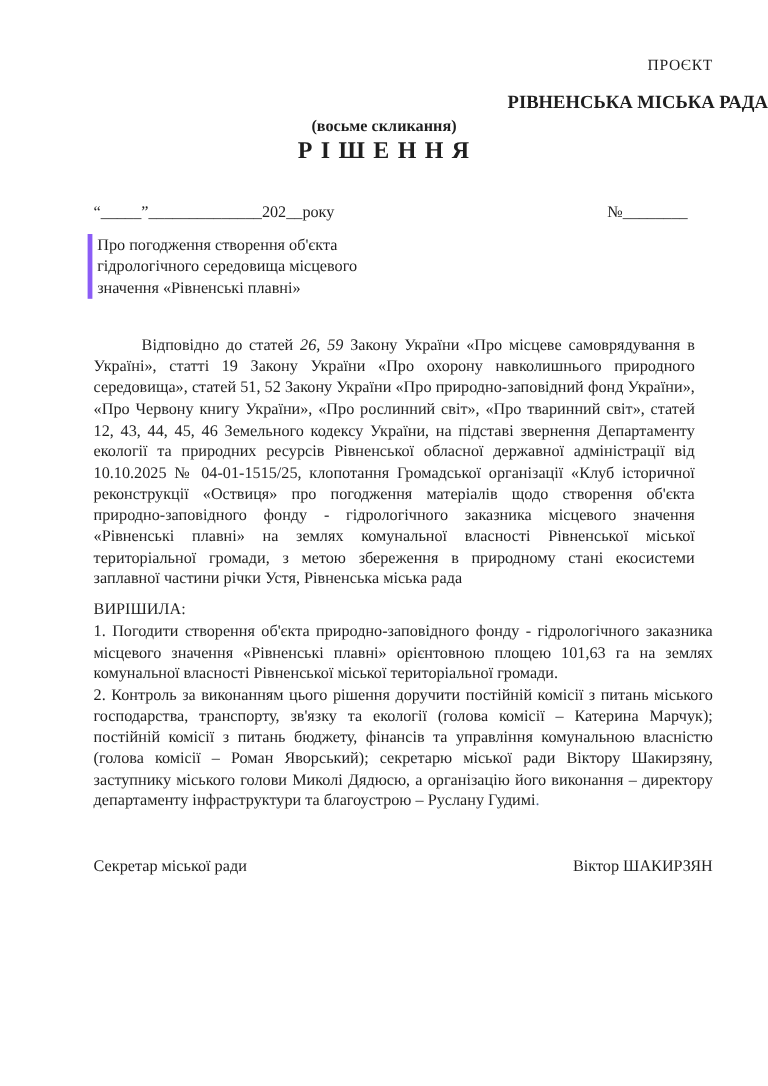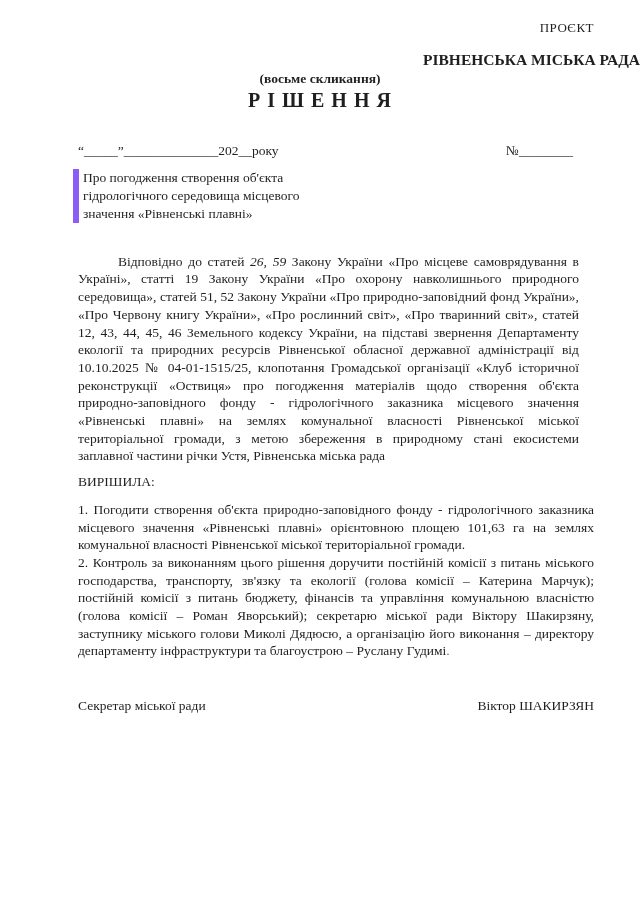--- a/index.html
+++ b/index.html
@@ -6,21 +6,21 @@
   html, body { margin: 0; padding: 0; background: #ffffff; }
   .page {
     position: relative;
     width: 640px;
     height: 905px;
     box-sizing: border-box;
     background: #ffffff;
     color: #1f1f1f;
     font-family: "Liberation Serif", "DejaVu Serif", serif;
     font-size: 13.5px;
-    padding: 20px 46px 0 78px;
+    padding: 46px 46px 0 78px;
     overflow: hidden;
   }
   .draft {
     text-align: right;
     font-size: 13px;
     letter-spacing: 0.5px;
   }
   .center-block {
     margin-left: -78px;
     margin-right: -46px;
@@ -36,36 +36,36 @@
     margin-top: 30px;
     line-height: 17.7px;
   }
   .meta-num { margin-right: 21px; }
   .subject {
     margin-top: 9px;
     margin-left: -5px;
     padding-left: 4px;
     line-height: 18px;
     width: fit-content;
-    border-left: 6px solid #8b5cf6;
+    border-left: 4px solid #8b5cf6;
     font-family: Liberation Serif, serif;
   }
   .preamble {
     margin: 30px 15px 0 0;
     text-align: justify;
     text-indent: 40px;
     line-height: 17.7px;
   }
   .resolved { margin-top: 8px; line-height: 17.7px; }
   .item {
     margin: 0;
     text-align: justify;
     line-height: 17.7px;
   }
-  .item-first { margin-top: 10px; }
+  .item-first { }
   .accent-period { color: #4f6fa0; }
   .sig-row {
     display: flex;
     justify-content: space-between;
     align-items: baseline;
     margin-top: 37px;
     line-height: 17.7px;
     gap: 20px;
   }
   i { font-style: italic; }

